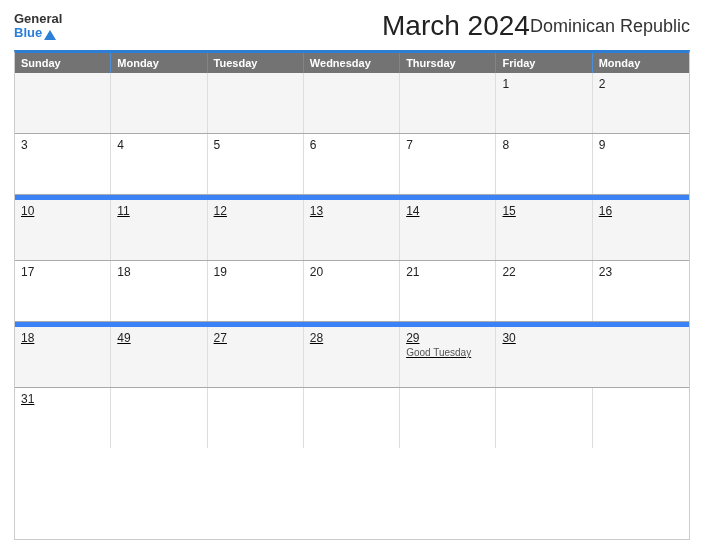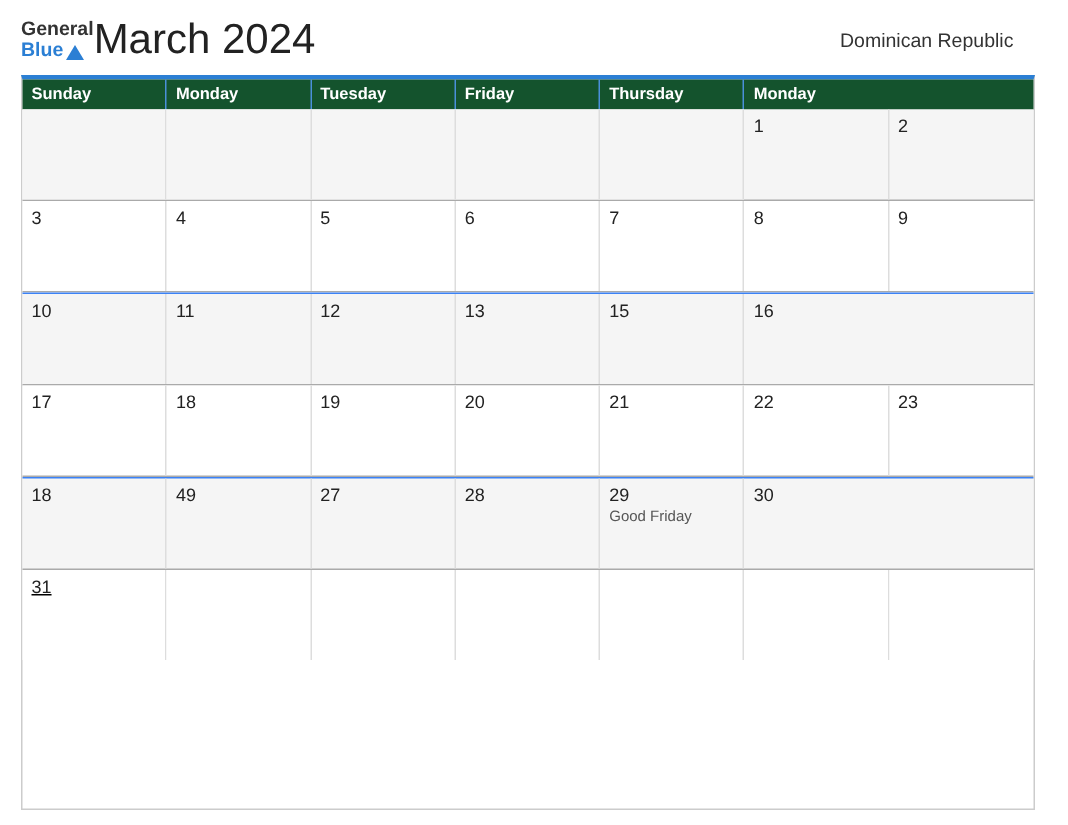--- a/index.html
+++ b/index.html
@@ -47,38 +47,38 @@
       border-left: 6px solid transparent;
       border-right: 6px solid transparent;
       border-bottom: 10px solid #2b7fd4;
       margin-left: 2px;
       vertical-align: middle;
     }
     .title {
       font-size: 28px;
       font-weight: normal;
       color: #222;
-      text-align: left;
+      text-align: right;
       flex: 1;
     }
     .country {
-      font-size: 13px;
+      font-size: 18px;
       color: #333;
       text-align: left;
       min-width: 130px;
     }
     .calendar {
       flex: 1;
       border: 1px solid #ccc;
       border-top: 3px solid #2b7fd4;
     }
     .cal-header {
       display: grid;
       grid-template-columns: repeat(7, 1fr);
-      background: #14532d;
+      background: #737373;
     }
     .cal-header-cell {
       color: #fff;
       font-size: 11px;
       font-weight: bold;
       text-align: left;
       padding: 4px 6px;
       border-right: 1px solid #4a90d9;
     }
     .cal-header-cell:last-child {
@@ -126,21 +126,22 @@
       font-size: 10px;
       color: #555;
       display: block;
       margin-top: 2px;
     }
     .empty {
       background: inherit;
     }
     
     .cal-week.blue-top {
-      border-top: 1px solid #3b82f6;
+      border-top: 5px solid #3b82f6;
+      text-decoration: underline;
     }
   </style>
 </head>
 <body>
 
 <div class="page">
   <div class="header">
     <div class="logo">
       <span class="logo-general">General</span>
       <span style="display:flex;align-items:flex-end;">
@@ -150,22 +151,23 @@
     </div>
     <div class="title">March 2024</div>
     <div class="country">Dominican Republic</div>
   </div>
 
   <div class="calendar">
     <div class="cal-header">
       <div class="cal-header-cell">Sunday</div>
       <div class="cal-header-cell">Monday</div>
       <div class="cal-header-cell">Tuesday</div>
+      <div class="cal-header-cell">Wednesday</div>
+      <div class="cal-header-cell">Thursday</div>
       <div class="cal-header-cell">Friday</div>
-      <div class="cal-header-cell">Thursday</div>
       <div class="cal-header-cell">Monday</div>
     </div>
     <div class="cal-body" id="cal-body">
         <div class="cal-week">
           <div class="cal-cell empty"></div>
           <div class="cal-cell empty"></div>
           <div class="cal-cell empty"></div>
           <div class="cal-cell empty"></div>
           <div class="cal-cell empty"></div>
           <div class="cal-cell">
@@ -205,20 +207,23 @@
           <div class="cal-cell">
             <span class="day-num">11</span>
           </div>
           <div class="cal-cell">
             <span class="day-num">12</span>
           </div>
           <div class="cal-cell">
             <span class="day-num">13</span>
           </div>
           <div class="cal-cell">
+            <span class="day-num">14</span>
+          </div>
+          <div class="cal-cell">
             <span class="day-num">15</span>
           </div>
           <div class="cal-cell">
             <span class="day-num">16</span>
           </div>
         </div>
         <div class="cal-week">
           <div class="cal-cell">
             <span class="day-num">17</span>
           </div>
@@ -249,21 +254,21 @@
             <span class="day-num">49</span>
           </div>
           <div class="cal-cell">
             <span class="day-num">27</span>
           </div>
           <div class="cal-cell">
             <span class="day-num">28</span>
           </div>
           <div class="cal-cell">
             <span class="day-num">29</span>
-            <span class="holiday-label">Good Friday</span>
+            <span class="holiday-label">Good Tuesday</span>
           </div>
           <div class="cal-cell">
             <span class="day-num">30</span>
           </div>
         </div>
         <div class="cal-week">
           <div class="cal-cell">
             <span class="day-num">31</span>
           </div>
           <div class="cal-cell empty"></div>

